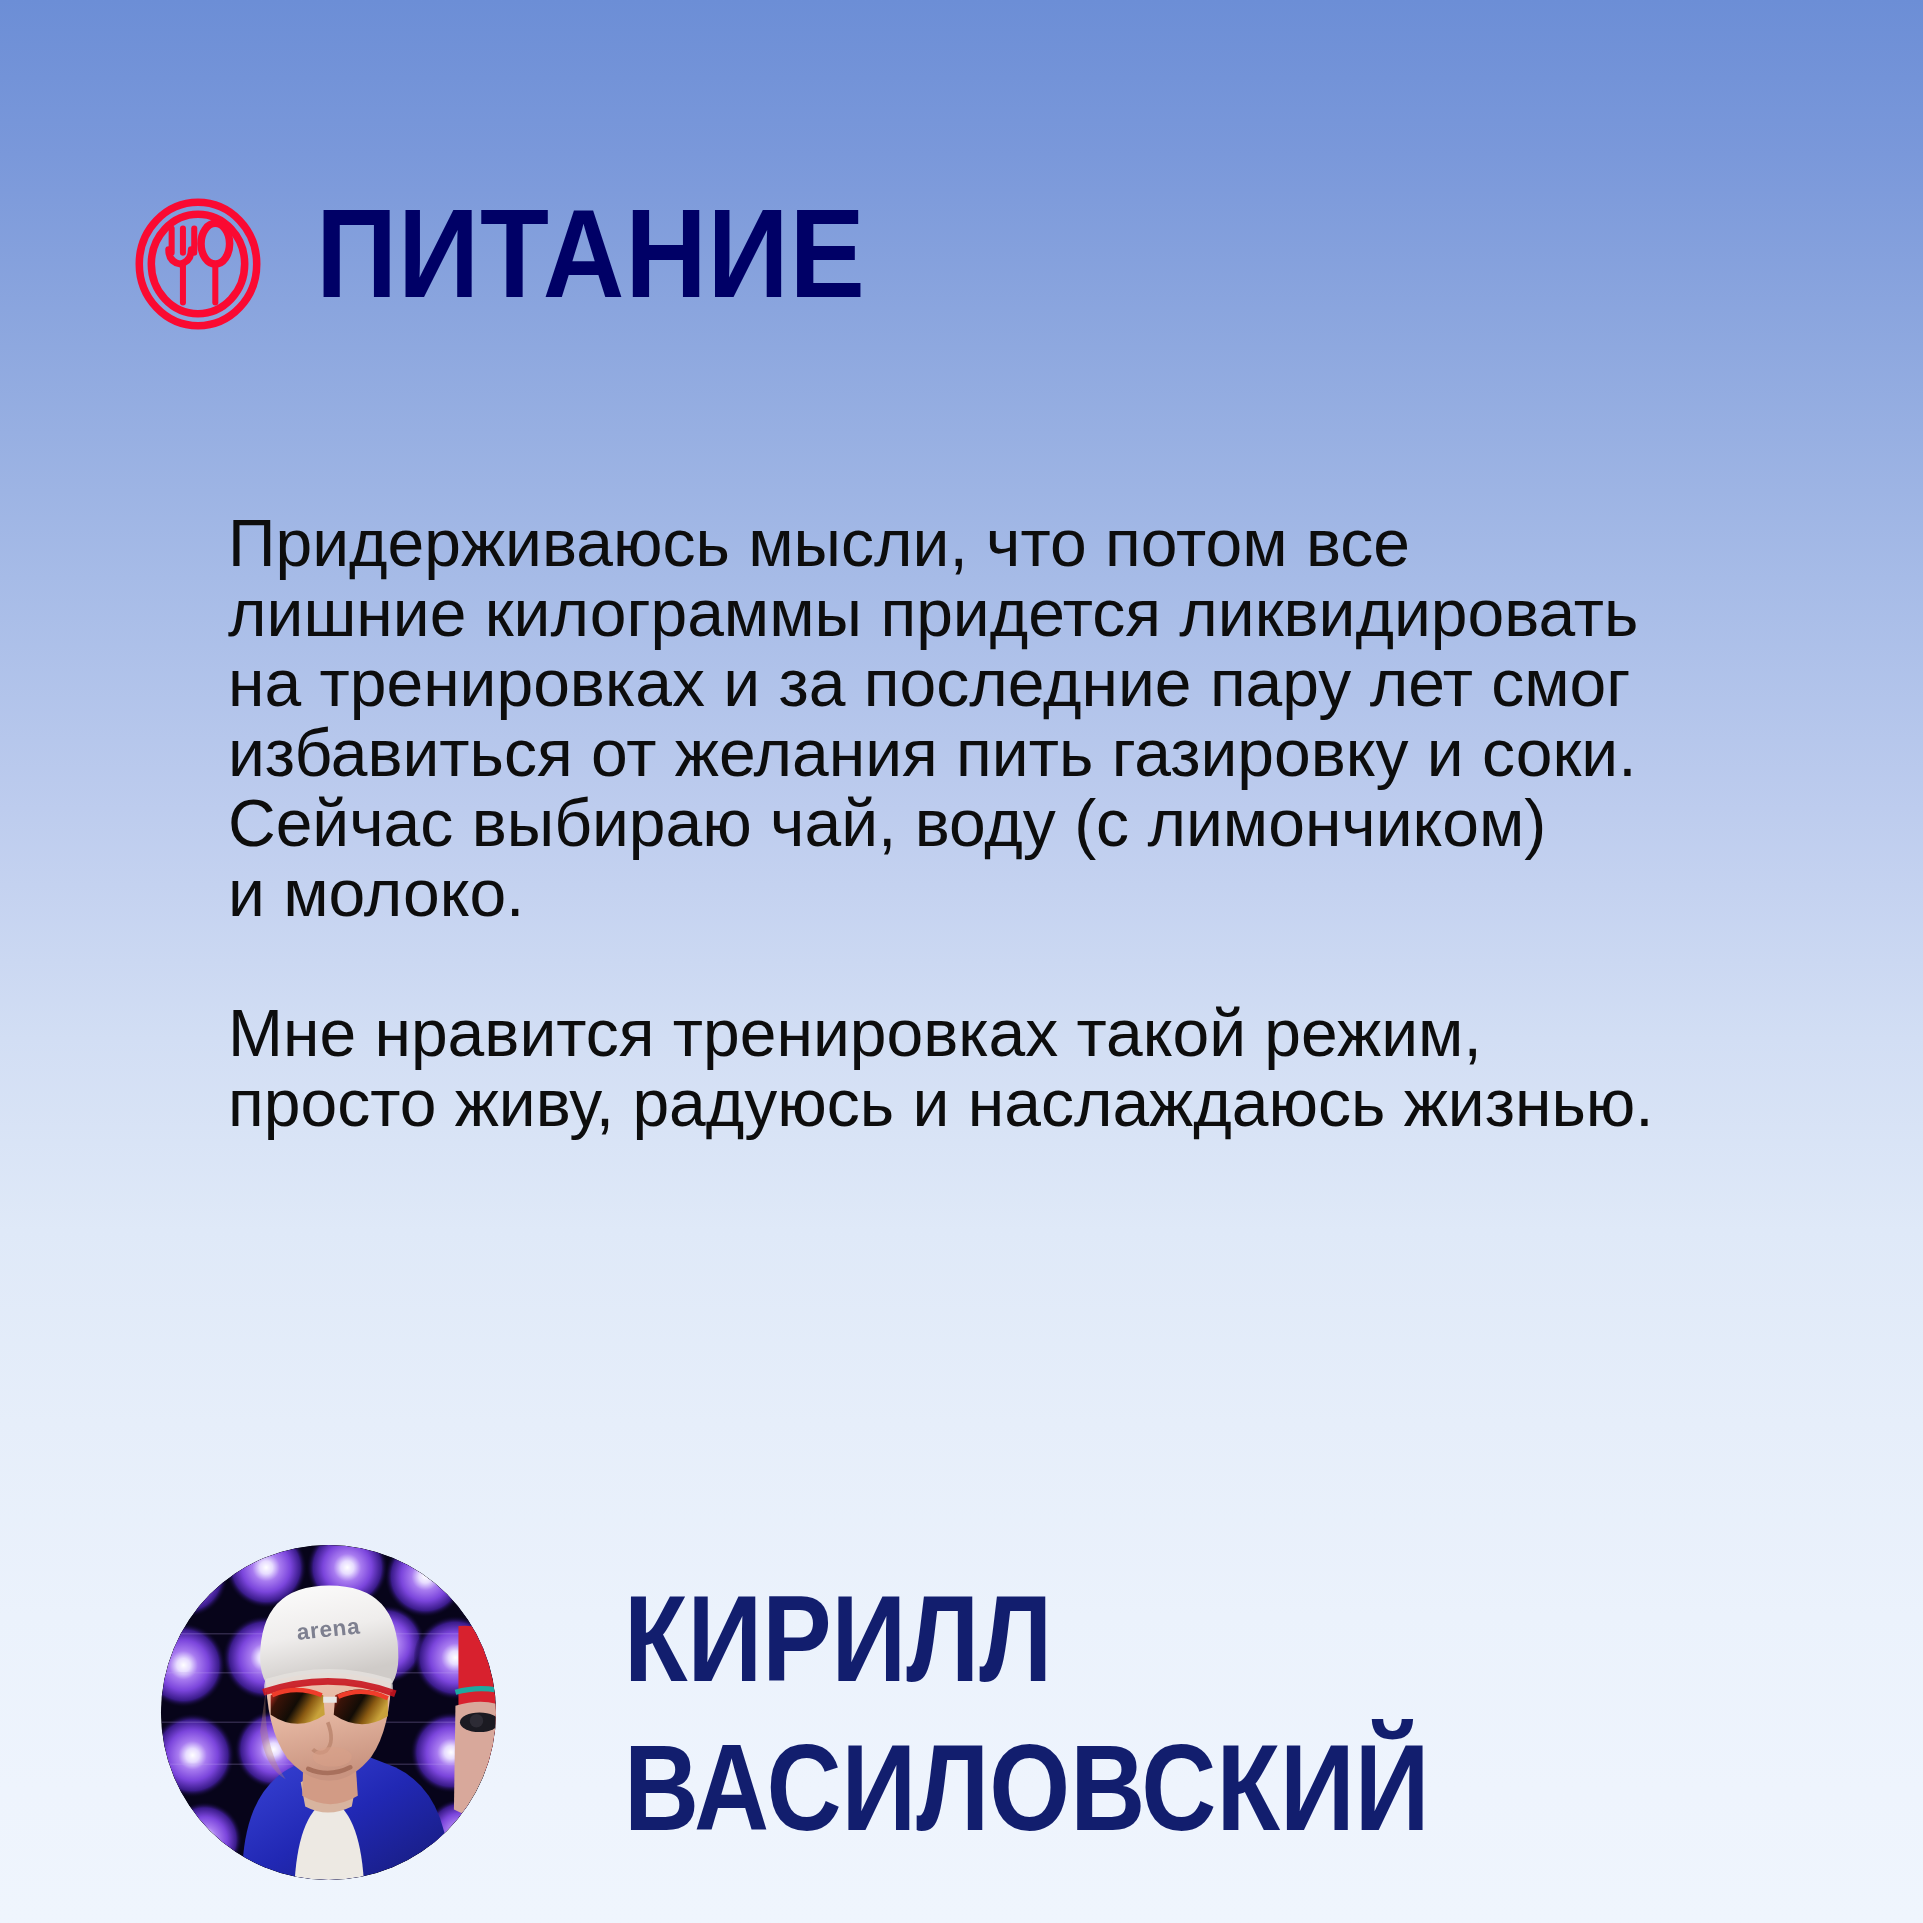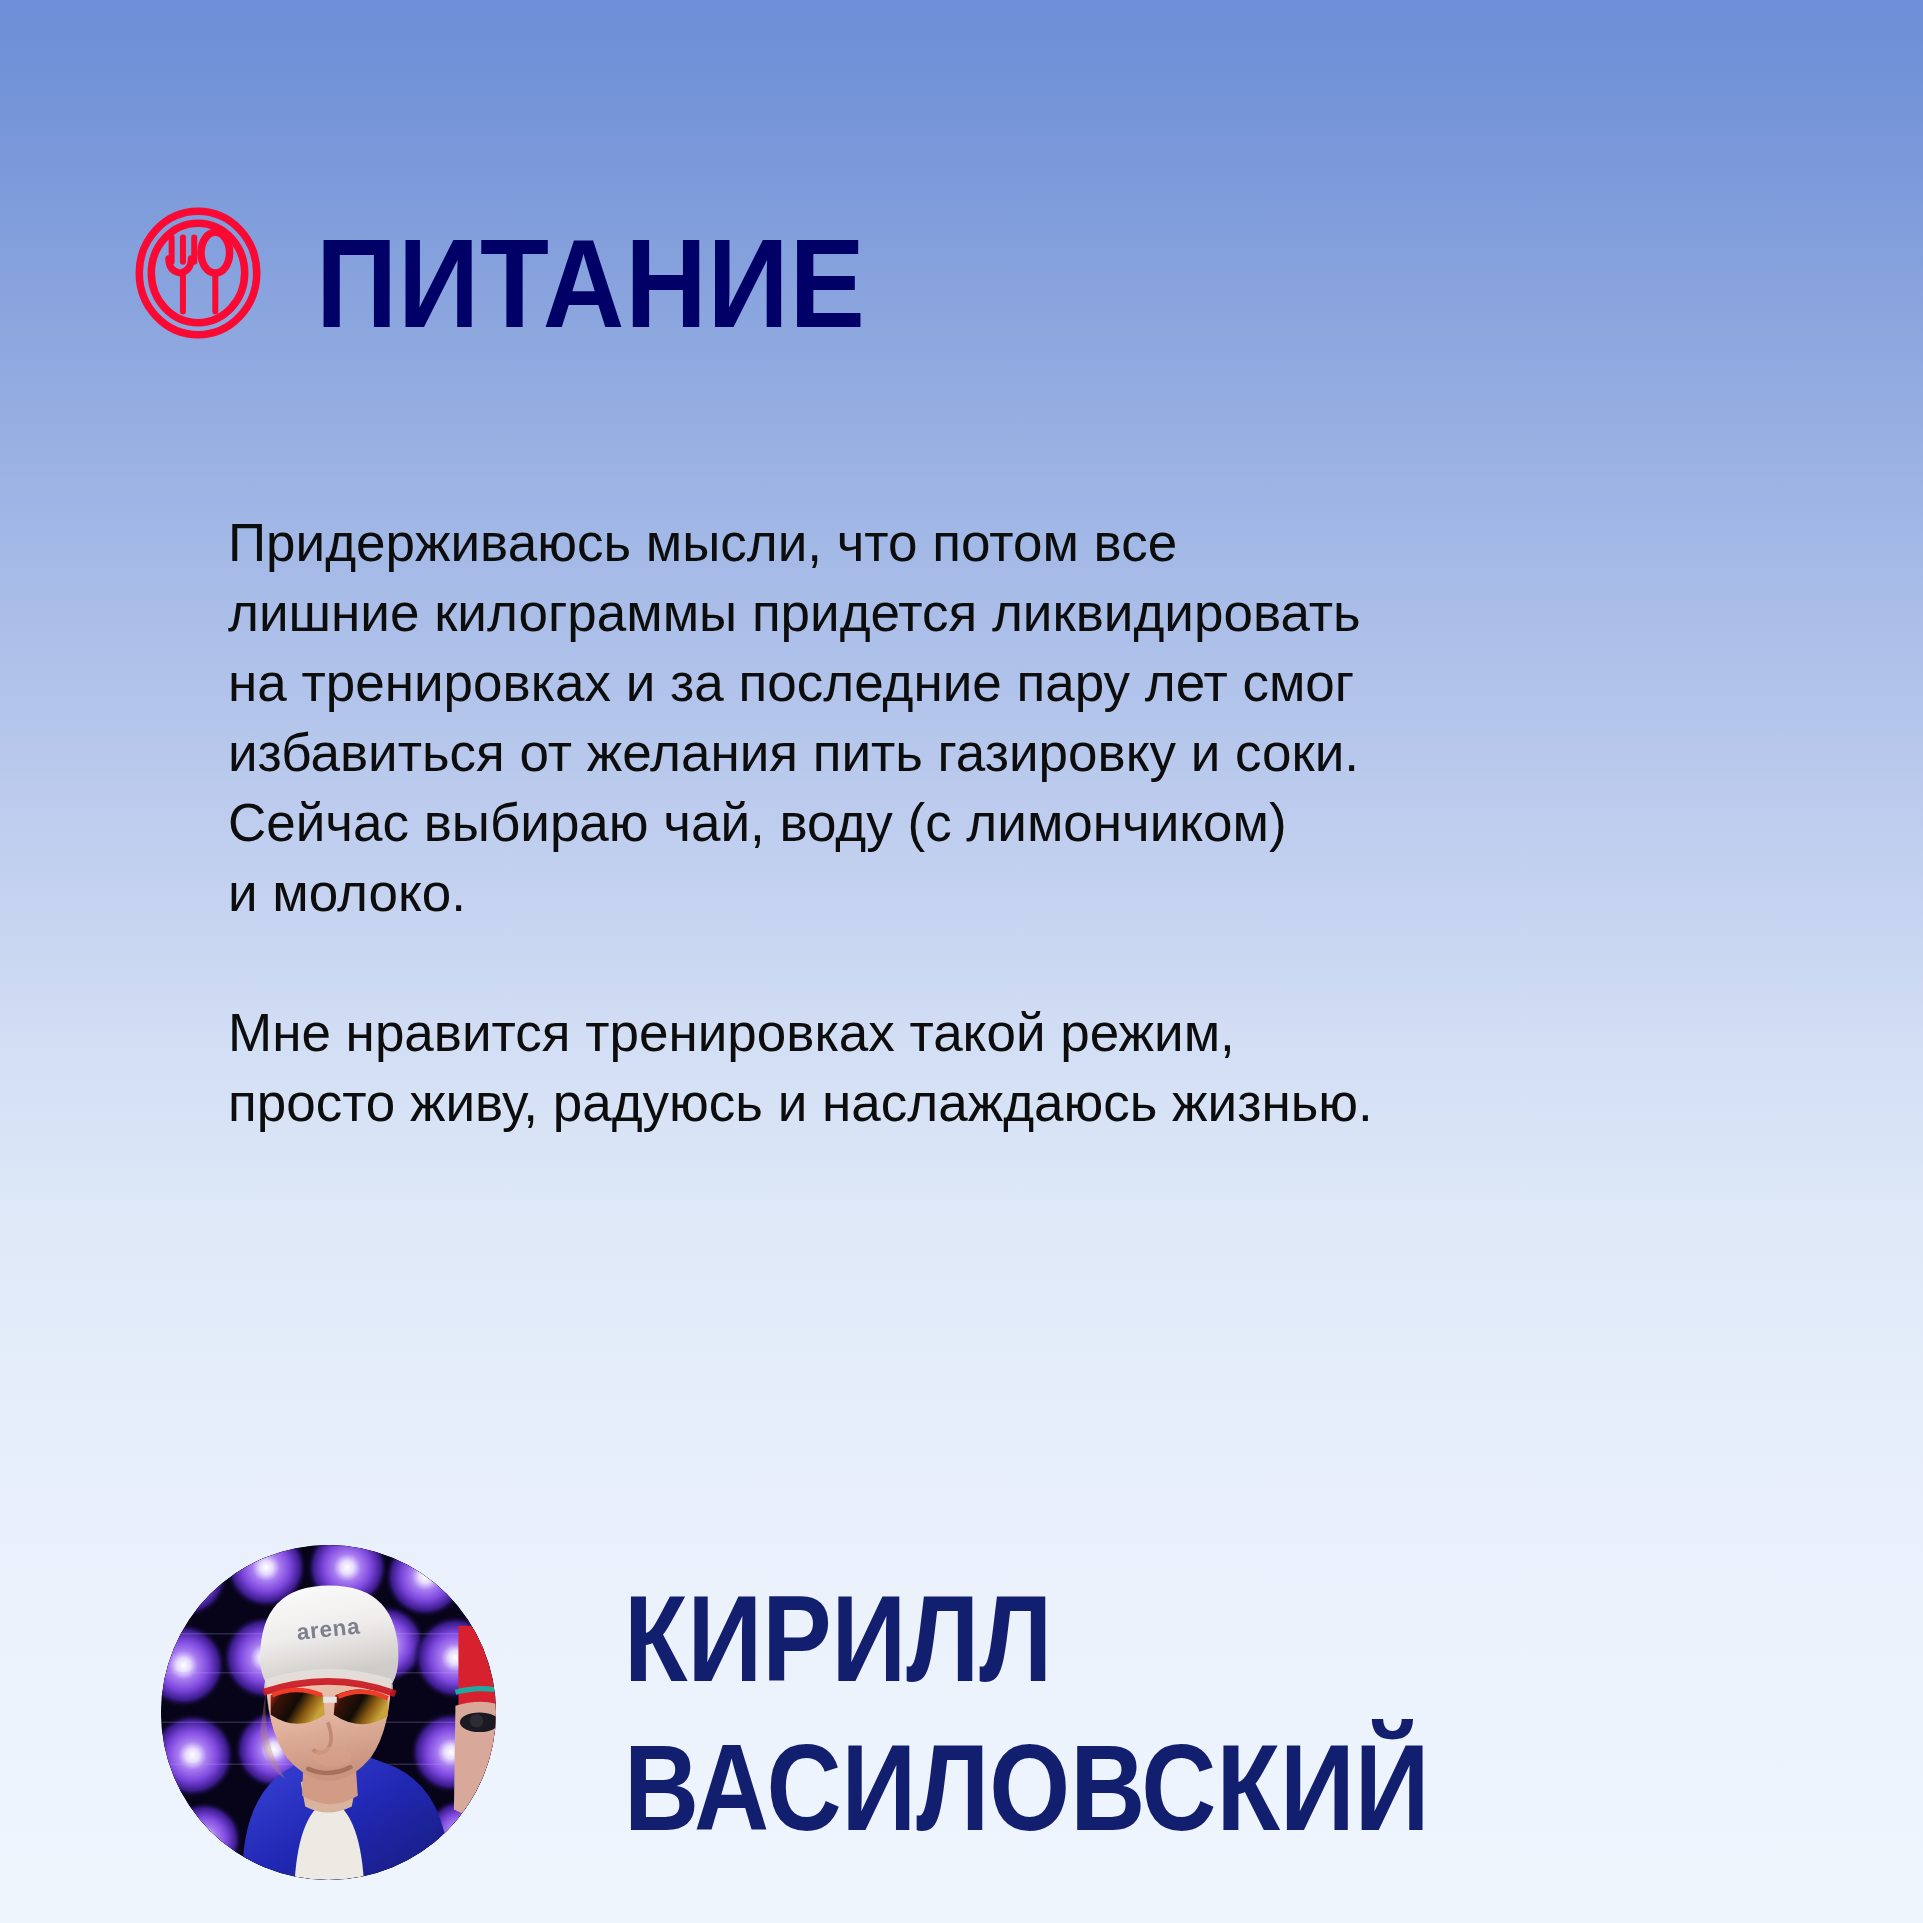--- a/index.html
+++ b/index.html
@@ -31,21 +31,21 @@
         #EFF5FD 100%);
     overflow: hidden;
   }
 
   
   #header {
     position: absolute;
     left: 134px;
     top: 197px;
     display: flex;
-    align-items: flex-end;
+    align-items: flex-start;
     height: 143px;
   }
 
   #plate-icon {
     width: 128px;
     height: 134px;
     flex: 0 0 auto;
     display: block;
   }
 
@@ -61,21 +61,21 @@
     transform-origin: left center;
   }
 
   
   #body-copy {
     position: absolute;
     left: 228px;
     top: 508px;
     width: 1541px;
     color: #0D0D0D;
-    font-size: 53px;
+    font-size: 66px;
     line-height: 70px;
     font-weight: 400;
   }
   #body-copy .para {
     margin: 0;
     white-space: pre-line;
   }
   #body-copy .para-gap {
     height: 70px;
   }

